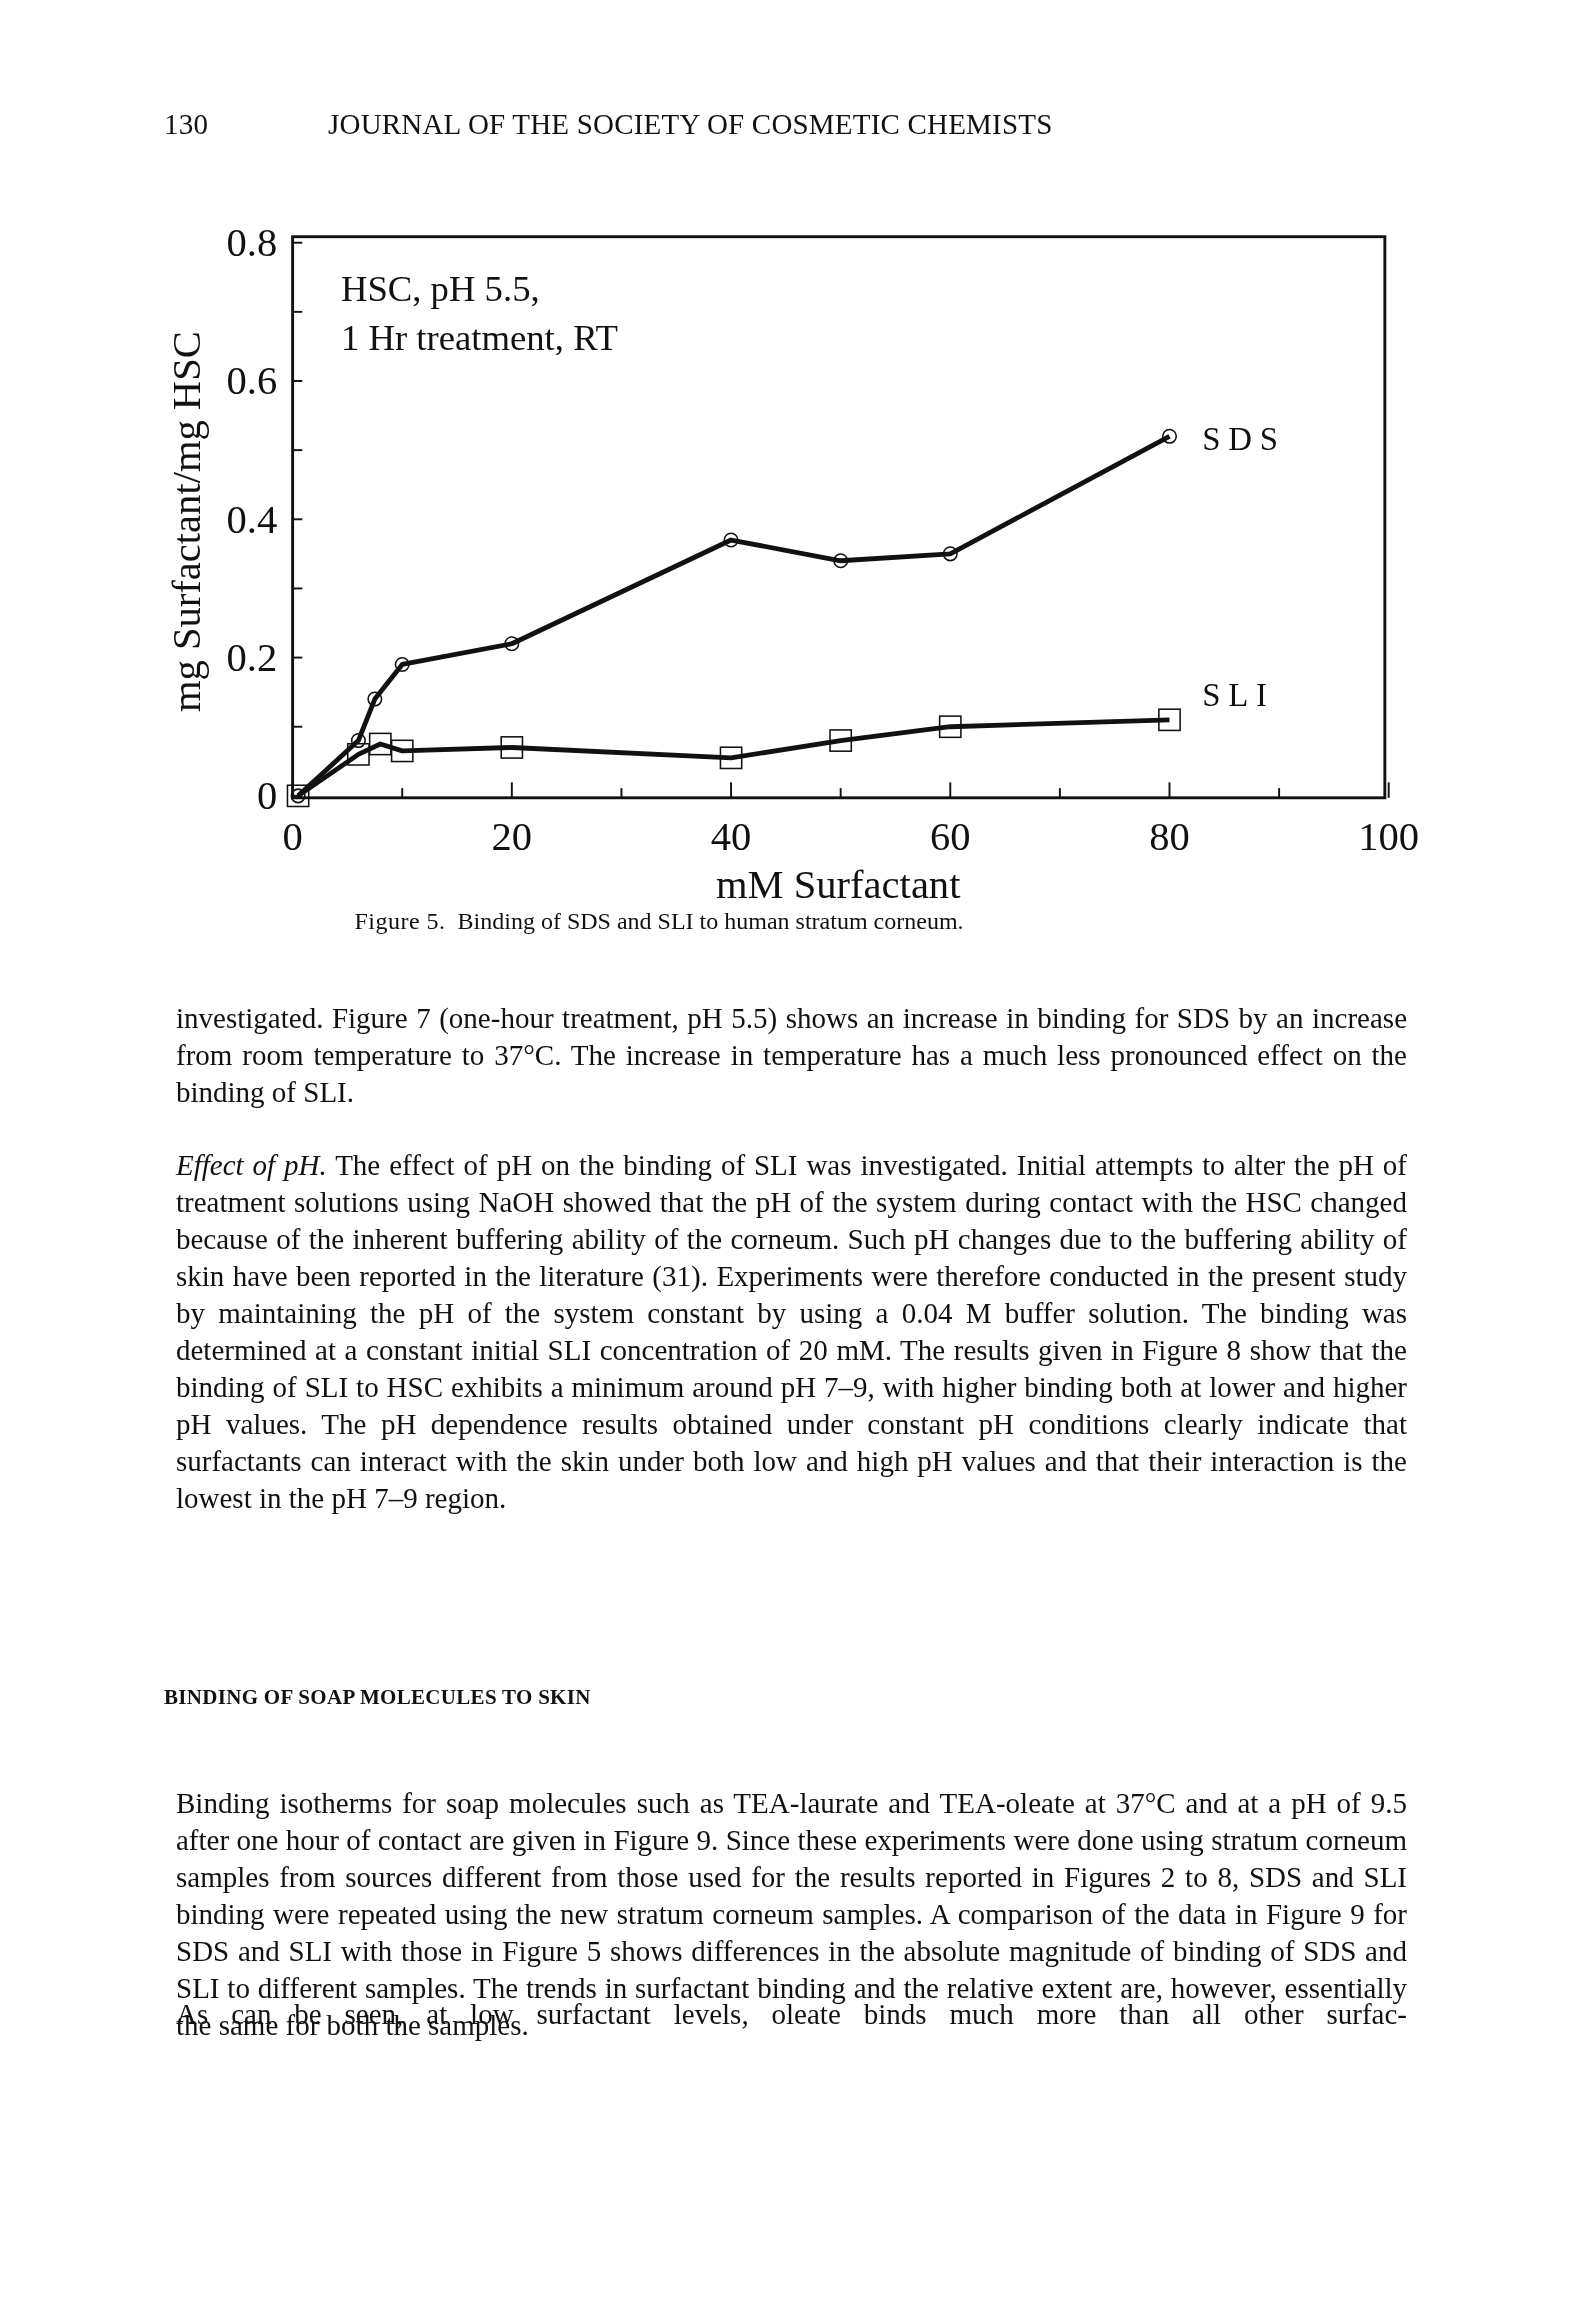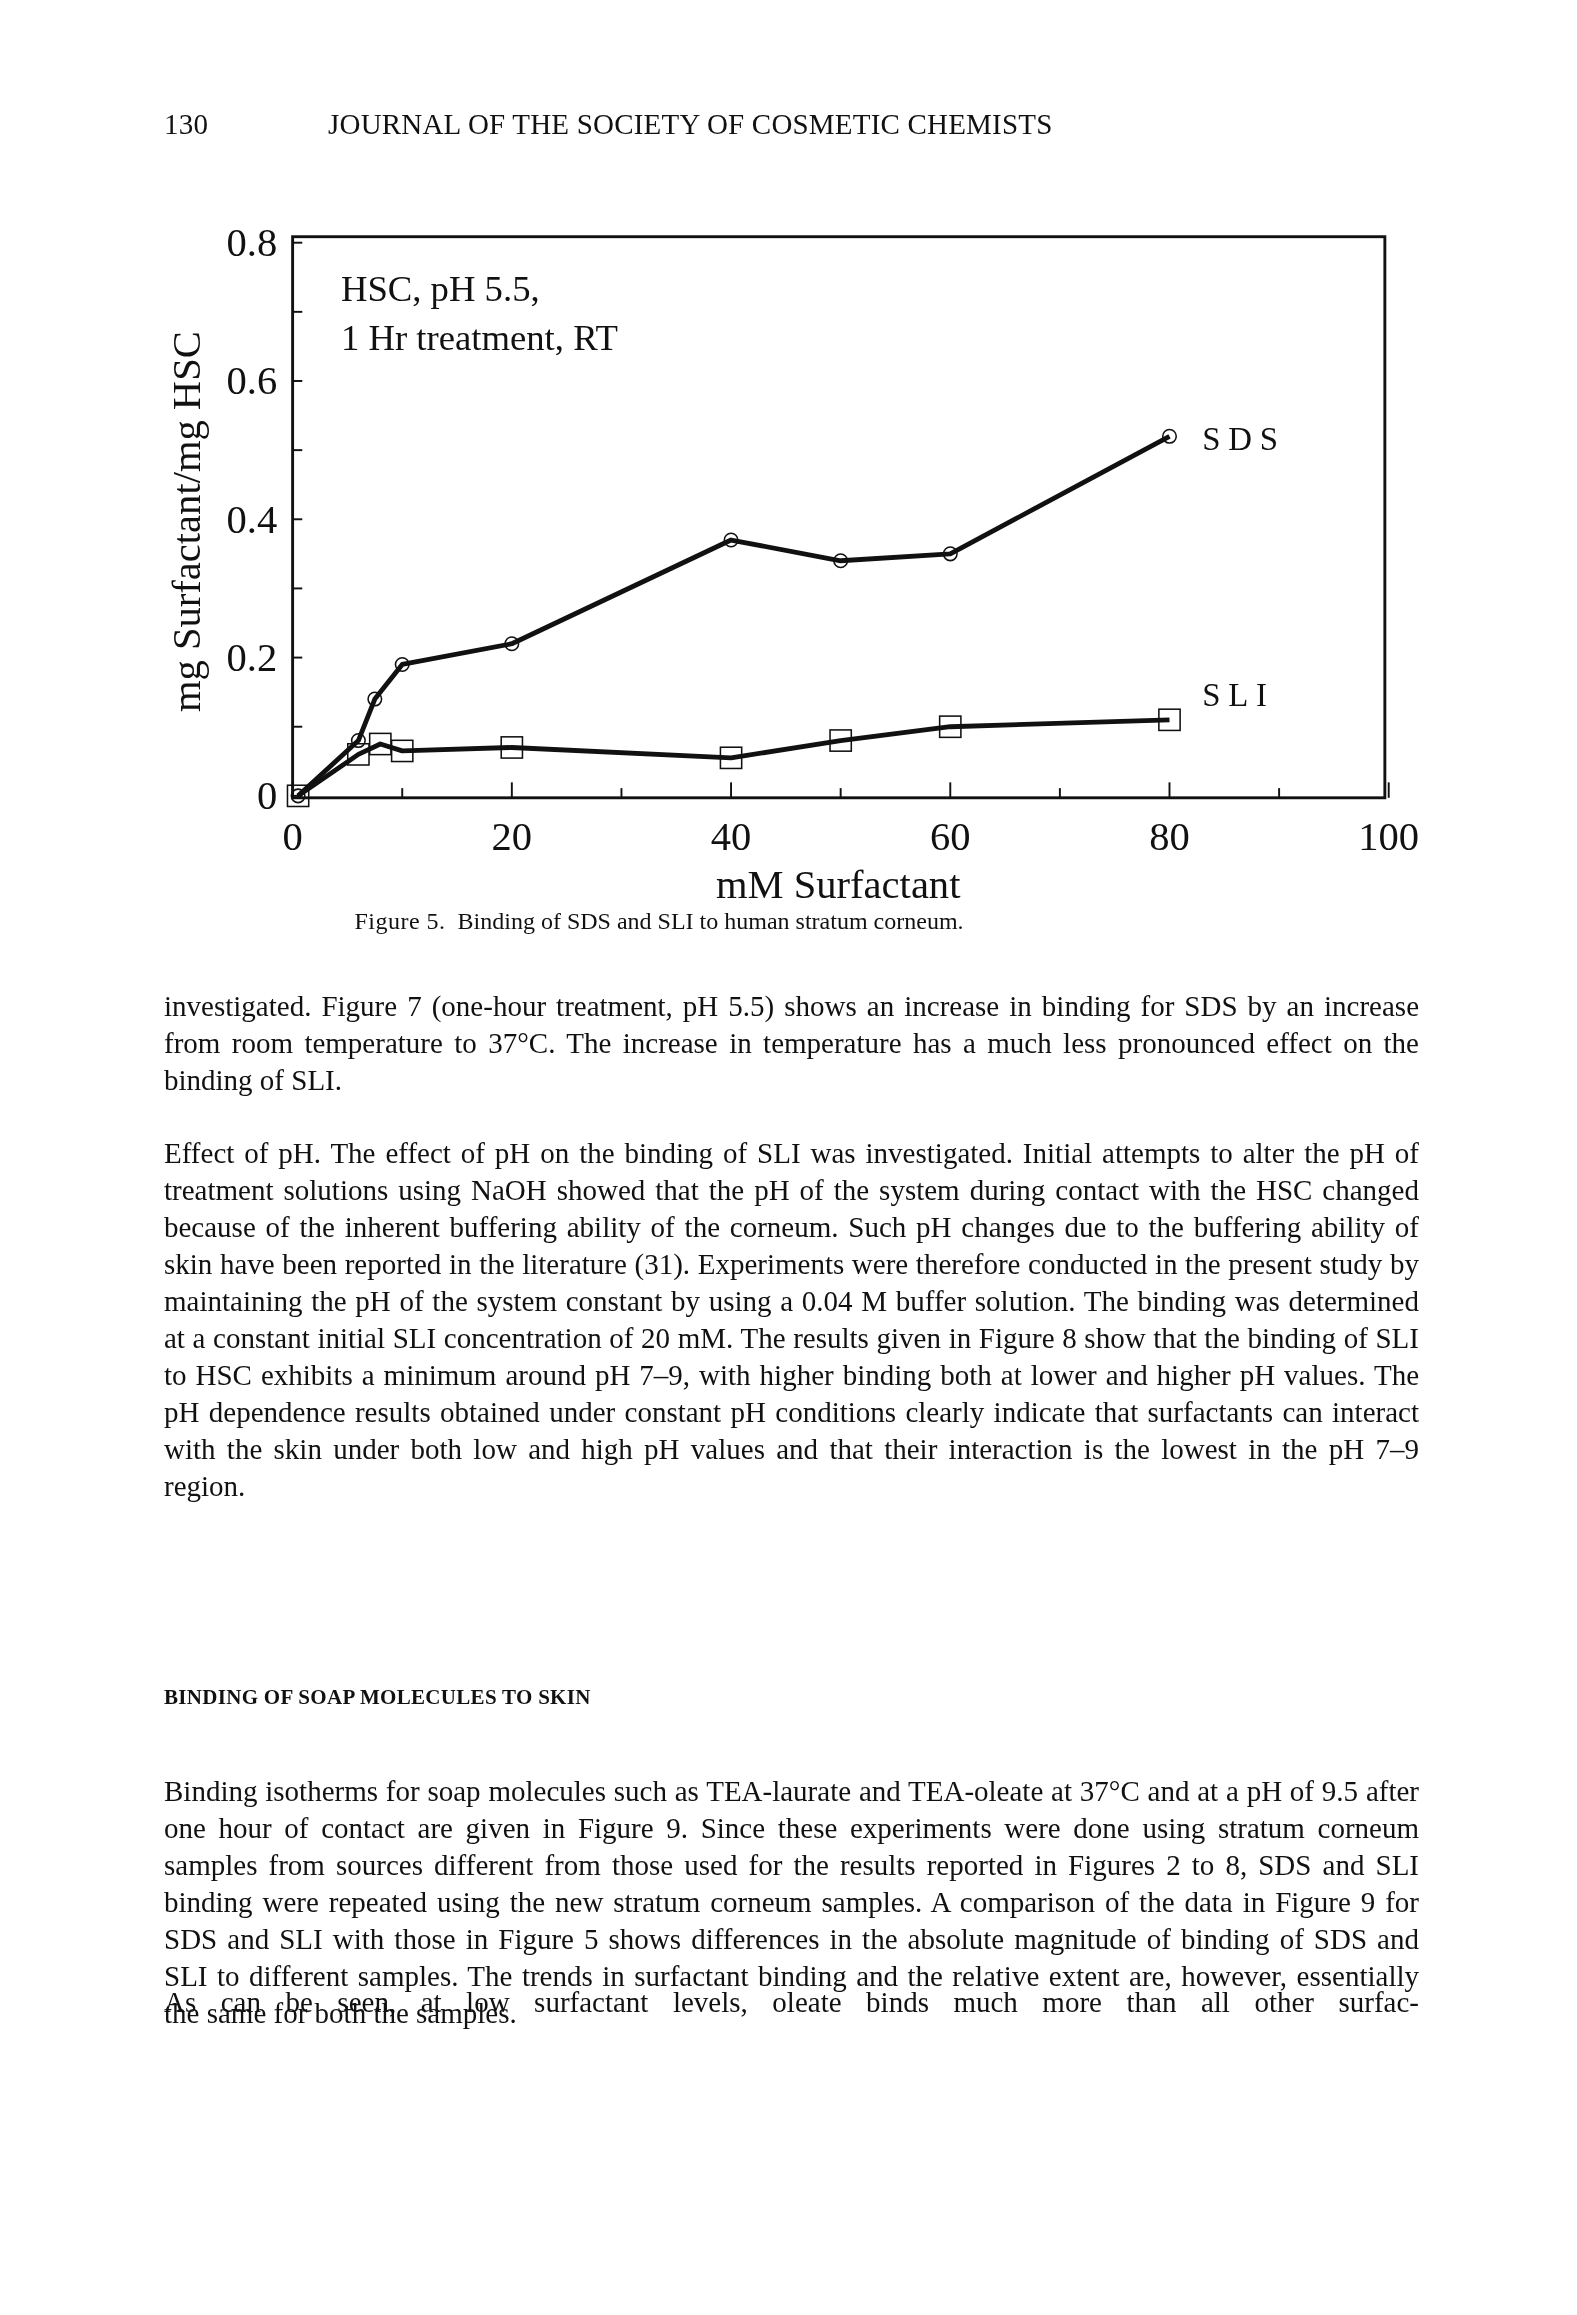--- a/index.html
+++ b/index.html
@@ -3,27 +3,27 @@
 <meta charset="utf-8">
 <style>
   html, body { margin: 0; padding: 0; background: #ffffff; }
   body { width: 1578px; height: 2315px; position: relative; overflow: hidden; color: #111; font-family: "Liberation Serif", "DejaVu Serif", serif; }
   .running-head { position: absolute; top: 108px; left: 164px; font-size: 29px; letter-spacing: 0.2px; }
   .running-head .pg { display: inline-block; width: 164px; }
   #chart { position: absolute; left: 0; top: 0; }
   .caption { position: absolute; top: 908px; left: 0; width: 1318px; text-align: center; font-size: 24px; }
   .caption .fig { letter-spacing: 0.5px; }
   .body-text { position: absolute; left: 164px; width: 1255px; font-size: 29px; line-height: 37px; text-align: justify; }
-  .body-text p { margin: 0; }
+  .body-text p { margin: 12px; }
   .p1 { top: 988px; }
   .p2 { top: 1135px; }
   .heading { position: absolute; top: 1685px; left: 164px; font-size: 21px; letter-spacing: 0.3px; font-weight: bold; }
   .p3 { top: 1773px; }
   .p4 { top: 1984px; }
-  .italic { }
+  .italic { font-style: italic; }
   .last-line { text-align-last: left; }
   .full-last { text-align-last: justify; }
 </style>
 </head>
 <body>
 
 <div class="running-head">
   <span class="pg">130</span><span>JOURNAL OF THE SOCIETY OF COSMETIC CHEMISTS</span>
 </div>
 

